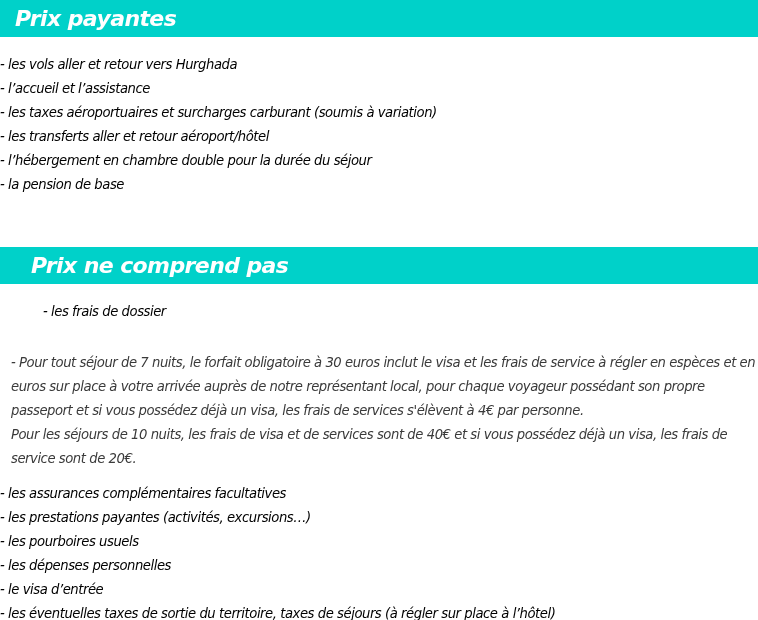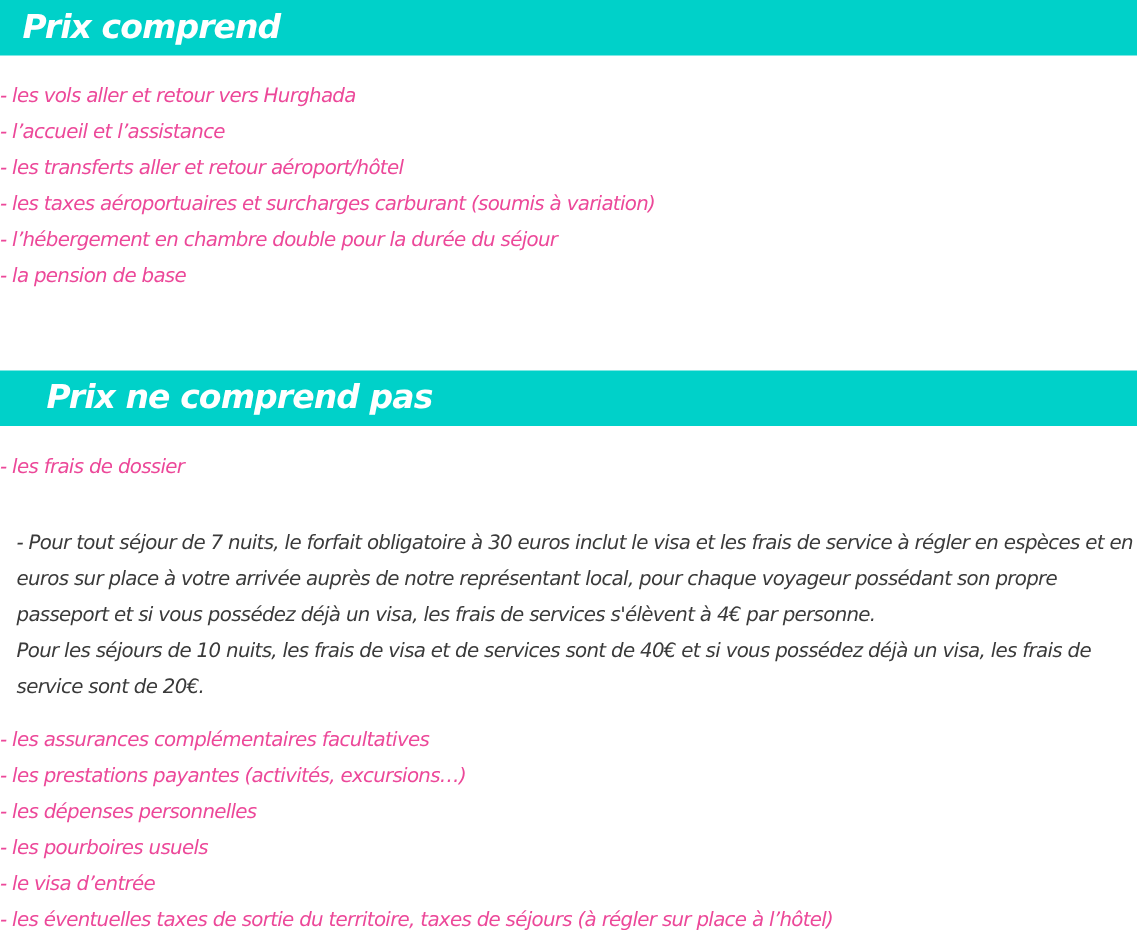--- a/index.html
+++ b/index.html
@@ -36,21 +36,21 @@
     .list {
       position: absolute;
       left: 0;
       margin: 0;
       padding: 0;
       list-style: none;
       font-family: "DejaVu Sans", sans-serif;
       font-style: italic;
       font-size: 13.2px;
       line-height: 24px;
-      color: #ec4899;
+      color: #000000;
       letter-spacing: -0.45px;
       white-space: nowrap;
     }
     .list li { margin: 0; padding: 0; }
     .para {
       position: absolute;
       left: 0;
       width: 750px;
       margin: 11px;
       font-family: "DejaVu Sans", sans-serif;
@@ -59,48 +59,48 @@
       line-height: 24px;
       color: #3a3a3a;
       letter-spacing: -0.45px;
     }
     .para span { display: block; white-space: nowrap; }
   </style>
 </head>
 <body>
 
 <div class="band" style="top:0;">
-  <h2>Prix comprend</h2>
+  <h2>Prix payantes</h2>
 </div>
 
 <ul class="list" style="top:53px;">
   <li>- les vols aller et retour vers Hurghada</li>
   <li>- l’accueil et l’assistance</li>
+  <li>- les taxes aéroportuaires et surcharges carburant (soumis à variation)</li>
   <li>- les transferts aller et retour aéroport/hôtel</li>
-  <li>- les taxes aéroportuaires et surcharges carburant (soumis à variation)</li>
   <li>- l’hébergement en chambre double pour la durée du séjour</li>
   <li>- la pension de base</li>
 </ul>
 
 <div class="band" style="top:247px;padding-left:16px;">
   <h2>Prix ne comprend pas</h2>
 </div>
 
-<ul class="list" style="top:300px;">
+<ul class="list" style="top:300px;padding-left:43px;">
   <li>- les frais de dossier</li>
 </ul>
 
 <p class="para" style="top:340px;">
   <span>- Pour tout séjour de 7 nuits, le forfait obligatoire à 30 euros inclut le visa et les frais de service à régler en espèces et en</span>
   <span>euros sur place à votre arrivée auprès de notre représentant local, pour chaque voyageur possédant son propre</span>
   <span>passeport et si vous possédez déjà un visa, les frais de services s'élèvent à 4€ par personne.</span>
   <span>Pour les séjours de 10 nuits, les frais de visa et de services sont de 40€ et si vous possédez déjà un visa, les frais de</span>
   <span>service sont de 20€.</span>
 </p>
 
 <ul class="list" style="top:482px;">
   <li>- les assurances complémentaires facultatives</li>
   <li>- les prestations payantes (activités, excursions…)</li>
+  <li>- les pourboires usuels</li>
   <li>- les dépenses personnelles</li>
-  <li>- les pourboires usuels</li>
   <li>- le visa d’entrée</li>
   <li>- les éventuelles taxes de sortie du territoire, taxes de séjours (à régler sur place à l’hôtel)</li>
 </ul>
 
 </body></html>

